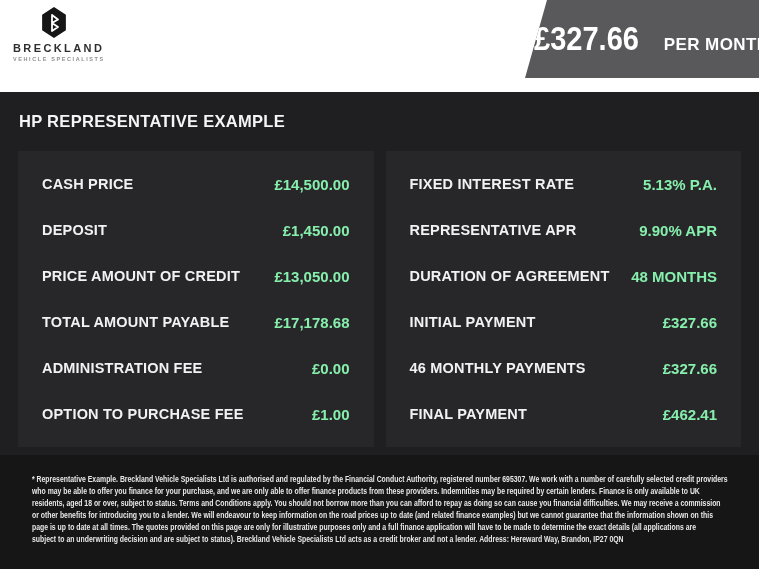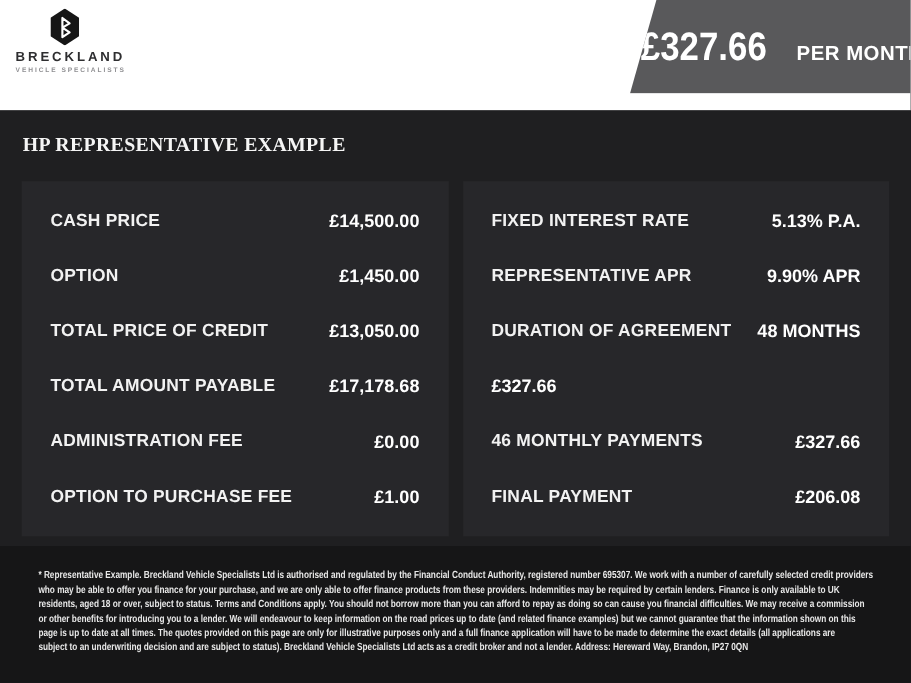--- a/index.html
+++ b/index.html
@@ -84,21 +84,20 @@
     position:relative;
   }
   .heading {
     padding:20px 0 0 19px;
     font-size:16.5px;
     font-weight:bold;
     letter-spacing:0.3px;
     color:#f5f5f5;
     line-height:18px;
     white-space:nowrap;
-    font-family:Liberation Serif, serif;
   }
   .panels {
     position:absolute;
     top:59px; left:18px; right:18px;
     display:flex;
     gap:12px;
   }
   .panel {
     flex:1;
     background:#27272a;
@@ -111,21 +110,21 @@
     justify-content:space-between;
   }
   .row .lbl {
     color:#f2f2f2;
     font-size:14.5px;
     font-weight:bold;
     letter-spacing:0.2px;
     white-space:nowrap;
   }
   .row .val {
-    color:#ffffff;
+    color:#86efac;
     font-size:15px;
     font-weight:bold;
     white-space:nowrap;
     text-align:right;
   }
 
   
   .footer {
     height:128px;
     background:#161617;
@@ -168,25 +167,25 @@
   <div class="heading">HP REPRESENTATIVE EXAMPLE</div>
 
   <div class="panels">
 
     <div class="panel">
       <div class="row">
         <span class="lbl">CASH PRICE</span>
         <span class="val">£14,500.00</span>
       </div>
       <div class="row">
-        <span class="lbl">OPTION</span>
+        <span class="lbl">DEPOSIT</span>
         <span class="val">£1,450.00</span>
       </div>
       <div class="row">
-        <span class="lbl">TOTAL PRICE OF CREDIT</span>
+        <span class="lbl">PRICE AMOUNT OF CREDIT</span>
         <span class="val">£13,050.00</span>
       </div>
       <div class="row">
         <span class="lbl">TOTAL AMOUNT PAYABLE</span>
         <span class="val">£17,178.68</span>
       </div>
       <div class="row">
         <span class="lbl">ADMINISTRATION FEE</span>
         <span class="val">£0.00</span>
       </div>
@@ -203,29 +202,30 @@
       </div>
       <div class="row">
         <span class="lbl">REPRESENTATIVE APR</span>
         <span class="val">9.90% APR</span>
       </div>
       <div class="row">
         <span class="lbl">DURATION OF AGREEMENT</span>
         <span class="val">48 MONTHS</span>
       </div>
       <div class="row">
+        <span class="lbl">INITIAL PAYMENT</span>
         <span class="val">£327.66</span>
       </div>
       <div class="row">
         <span class="lbl">46 MONTHLY PAYMENTS</span>
         <span class="val">£327.66</span>
       </div>
       <div class="row">
         <span class="lbl">FINAL PAYMENT</span>
-        <span class="val">£206.08</span>
+        <span class="val">£462.41</span>
       </div>
     </div>
 
   </div>
 </div>
 
 <div class="footer">
   <div class="footer-lines">
     <div class="footer-line">* Representative Example. Breckland Vehicle Specialists Ltd is authorised and regulated by the Financial Conduct Authority, registered number 695307. We work with a number of carefully selected credit providers</div>
     <div class="footer-line">who may be able to offer you finance for your purchase, and we are only able to offer finance products from these providers. Indemnities may be required by certain lenders. Finance is only available to UK</div>

